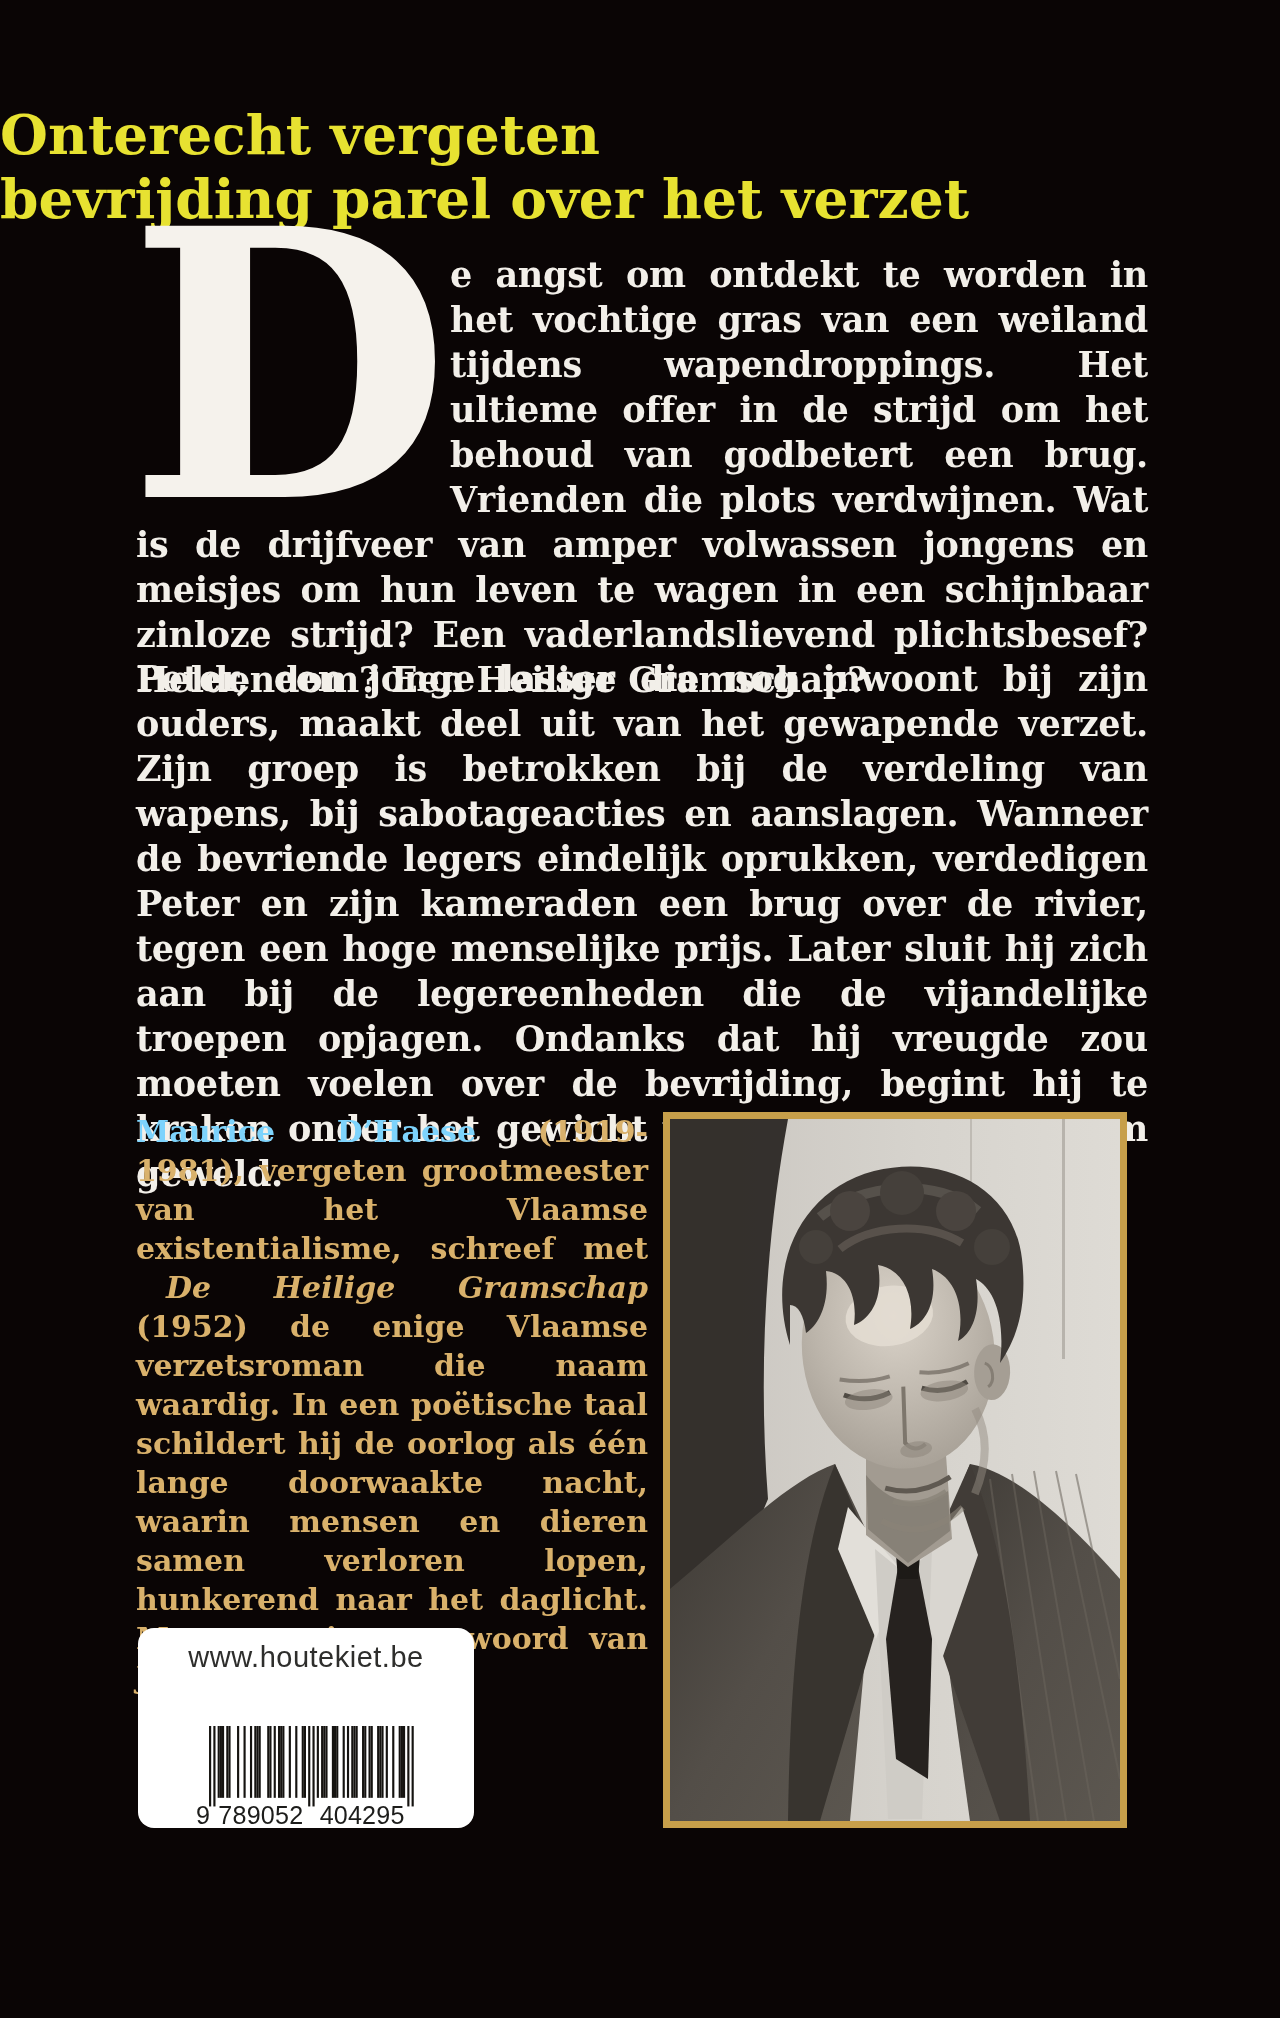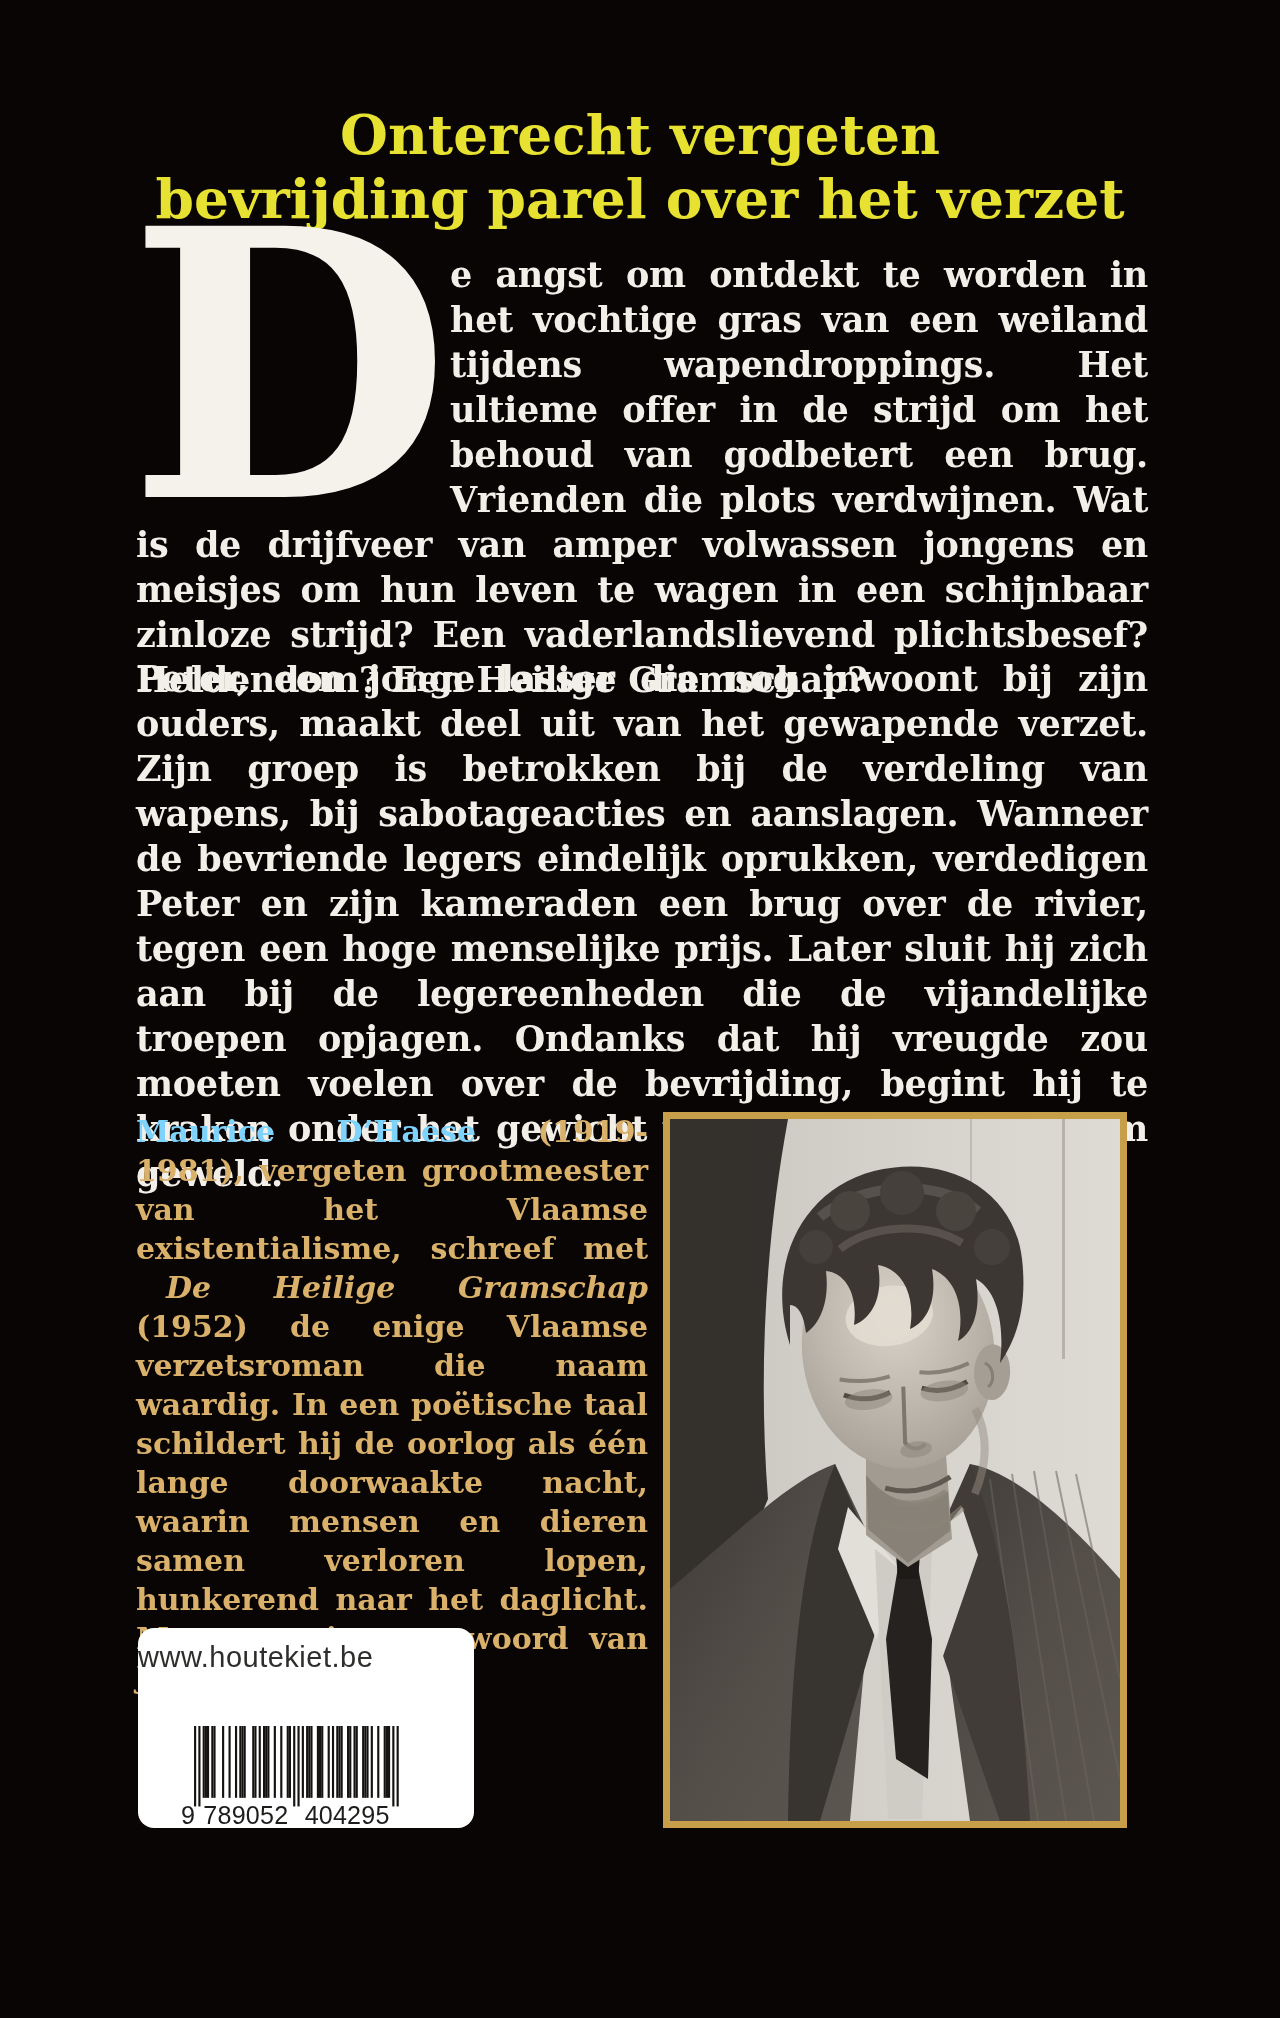--- a/index.html
+++ b/index.html
@@ -6,21 +6,21 @@
   .cover{
     position:relative;
     width:1280px;height:2018px;
     background:#0a0505;
     overflow:hidden;
     font-family:"DejaVu Serif", serif;
   }
   
   .title{
     position:absolute;top:103px;left:0;right:0;
-    text-align:center;
+    text-align:left;
     color:#e7e231;
     font-weight:bold;
     font-size:55px;line-height:64px;
     letter-spacing:0px;
   }
   
   .bodytext{
     position:absolute;left:136px;width:1012px;
     color:#f2efe9;
     font-weight:bold;
@@ -62,21 +62,21 @@
     background:#d2cfc9;
   }
   .photo-frame svg{display:block;width:100%;height:100%;}
   
   .barcode-box{
     position:absolute;left:138px;top:1628px;
     width:336px;height:200px;
     box-sizing:border-box;
     background:#ffffff;
     border-radius:16px;
-    display:flex;flex-direction:column;align-items:flex-start;
+    display:flex;flex-direction:column;align-items:center;
     padding-top:12px;
     gap:48px;
   }
   .barcode-url{
     font-family:"Liberation Sans", sans-serif;
     font-weight:400;
     font-size:29px;line-height:34px;
     color:#2e2e2c;
     letter-spacing:0.5px;
   }

